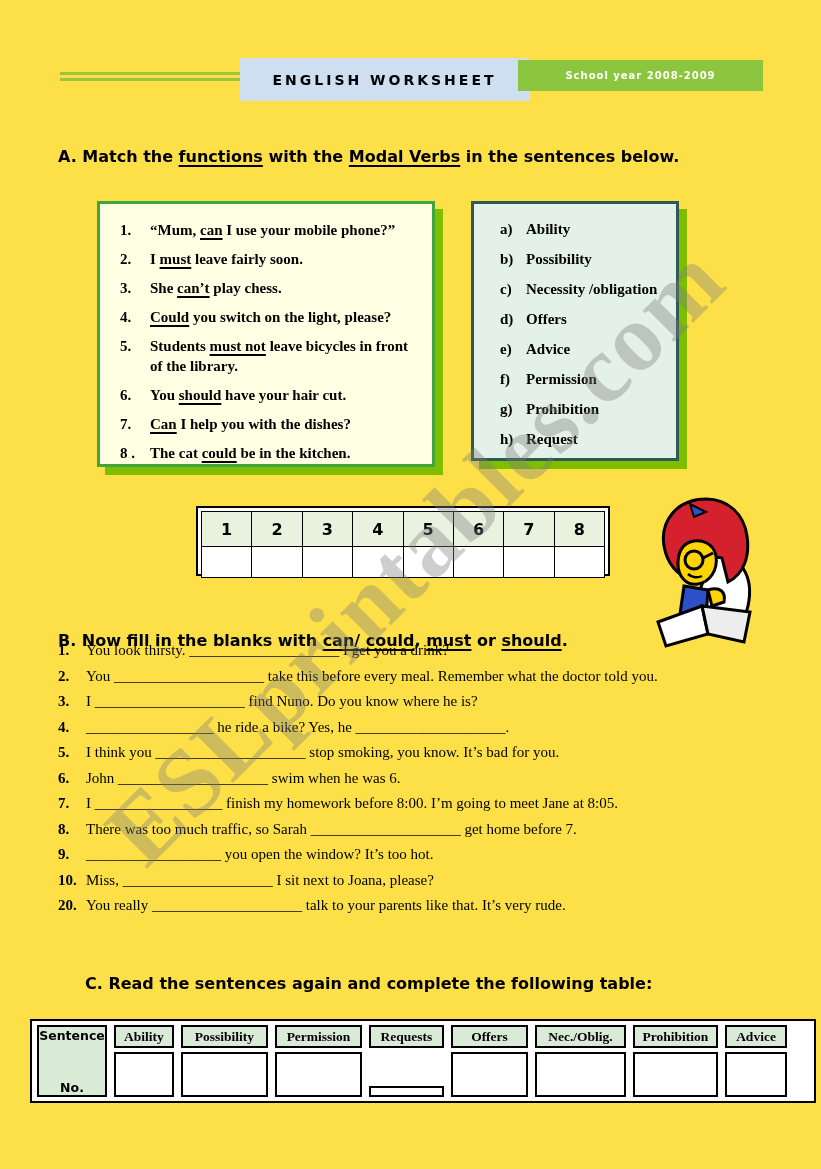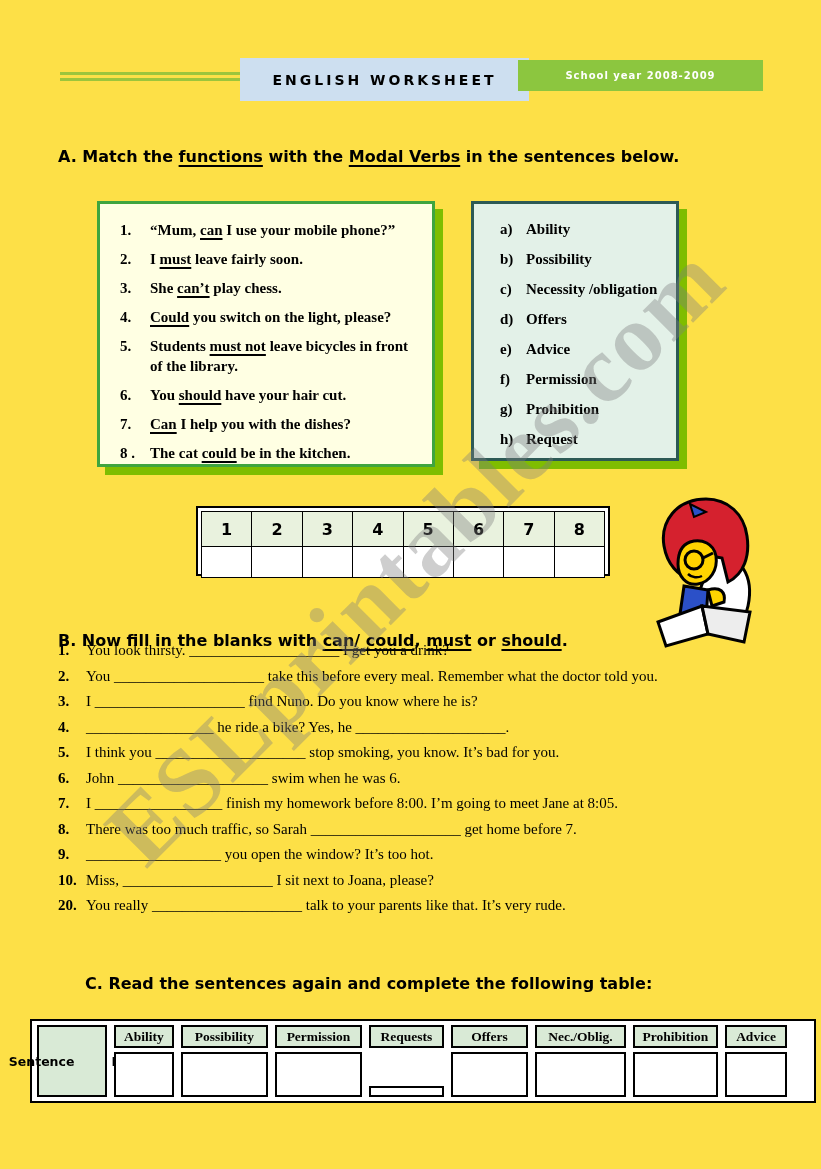--- a/index.html
+++ b/index.html
@@ -48,21 +48,21 @@
 
   
   .b-list{position:absolute;left:58px;top:640px;width:748px;}
   .b-item{display:flex;margin-bottom:5px;font-size:15px;line-height:20.5px;}
   .b-num{font-weight:bold;width:28px;flex-shrink:0;}
 
   
   .c-table{position:absolute;left:30px;top:1019px;width:786px;height:84px;box-sizing:border-box;
         border:2px solid #000;background:#fff;padding:4px 5px;display:flex;gap:7px;}
   .c-sent{width:70px;flex-shrink:0;background:#D9EAD6;border:2px solid #000;box-sizing:border-box;
-        display:flex;flex-direction:row;align-items:center;justify-content:center;
+        display:flex;flex-direction:column;align-items:center;justify-content:center;
         font-family:"DejaVu Sans",sans-serif;font-weight:bold;font-size:12.5px;line-height:15px;text-align:center;gap:37px;}
   .c-col{display:flex;flex-direction:column;gap:4px;flex-shrink:0;}
   .c-head{height:23px;box-sizing:border-box;background:#D9EAD6;border:2px solid #000;
         display:flex;align-items:center;justify-content:center;white-space:nowrap;padding:0 3px;
         font-family:"Liberation Serif",serif;font-weight:bold;font-size:13.5px;}
   .c-body{flex:1;background:#fff;border:2px solid #000;box-sizing:border-box;}
   .c-col:nth-child(2){width:60px;} .c-col:nth-child(3){width:87px;}
   .c-col:nth-child(4){width:87px;} .c-col:nth-child(5){width:75px;gap:38px;}
   .c-col:nth-child(6){width:77px;} .c-col:nth-child(7){width:91px;}
   .c-col:nth-child(8){width:85px;} .c-col:nth-child(9){width:62px;}

